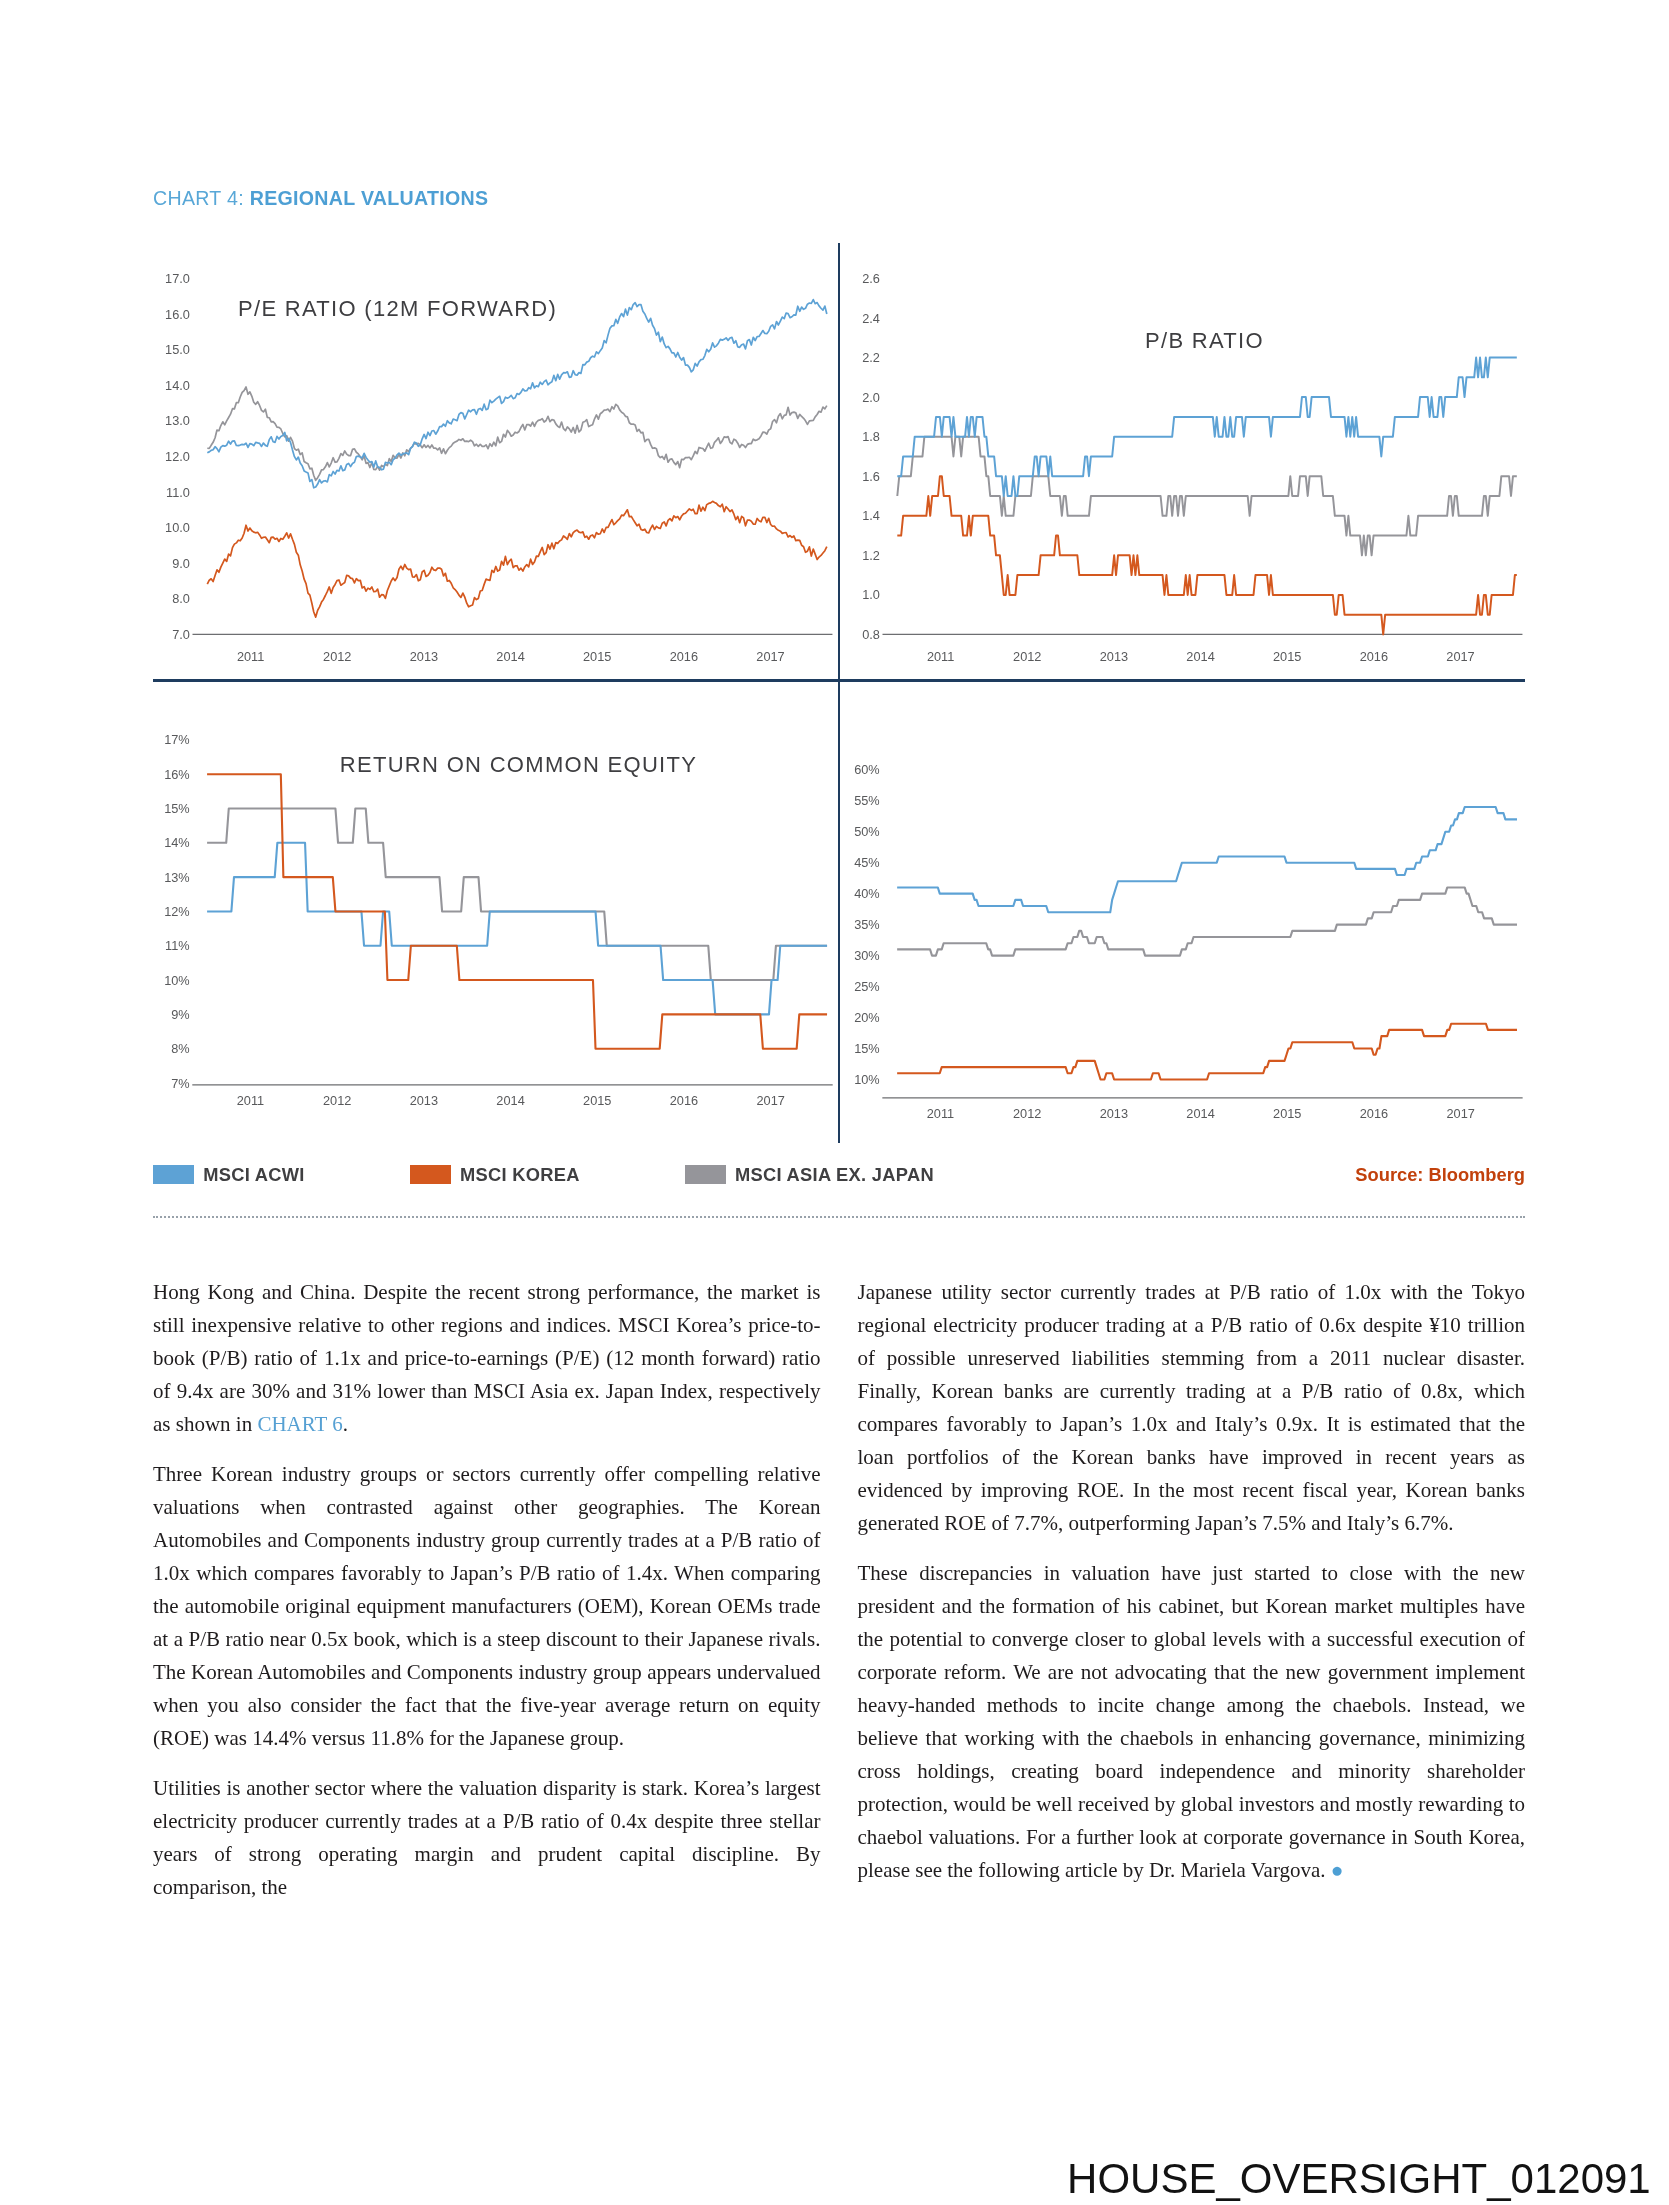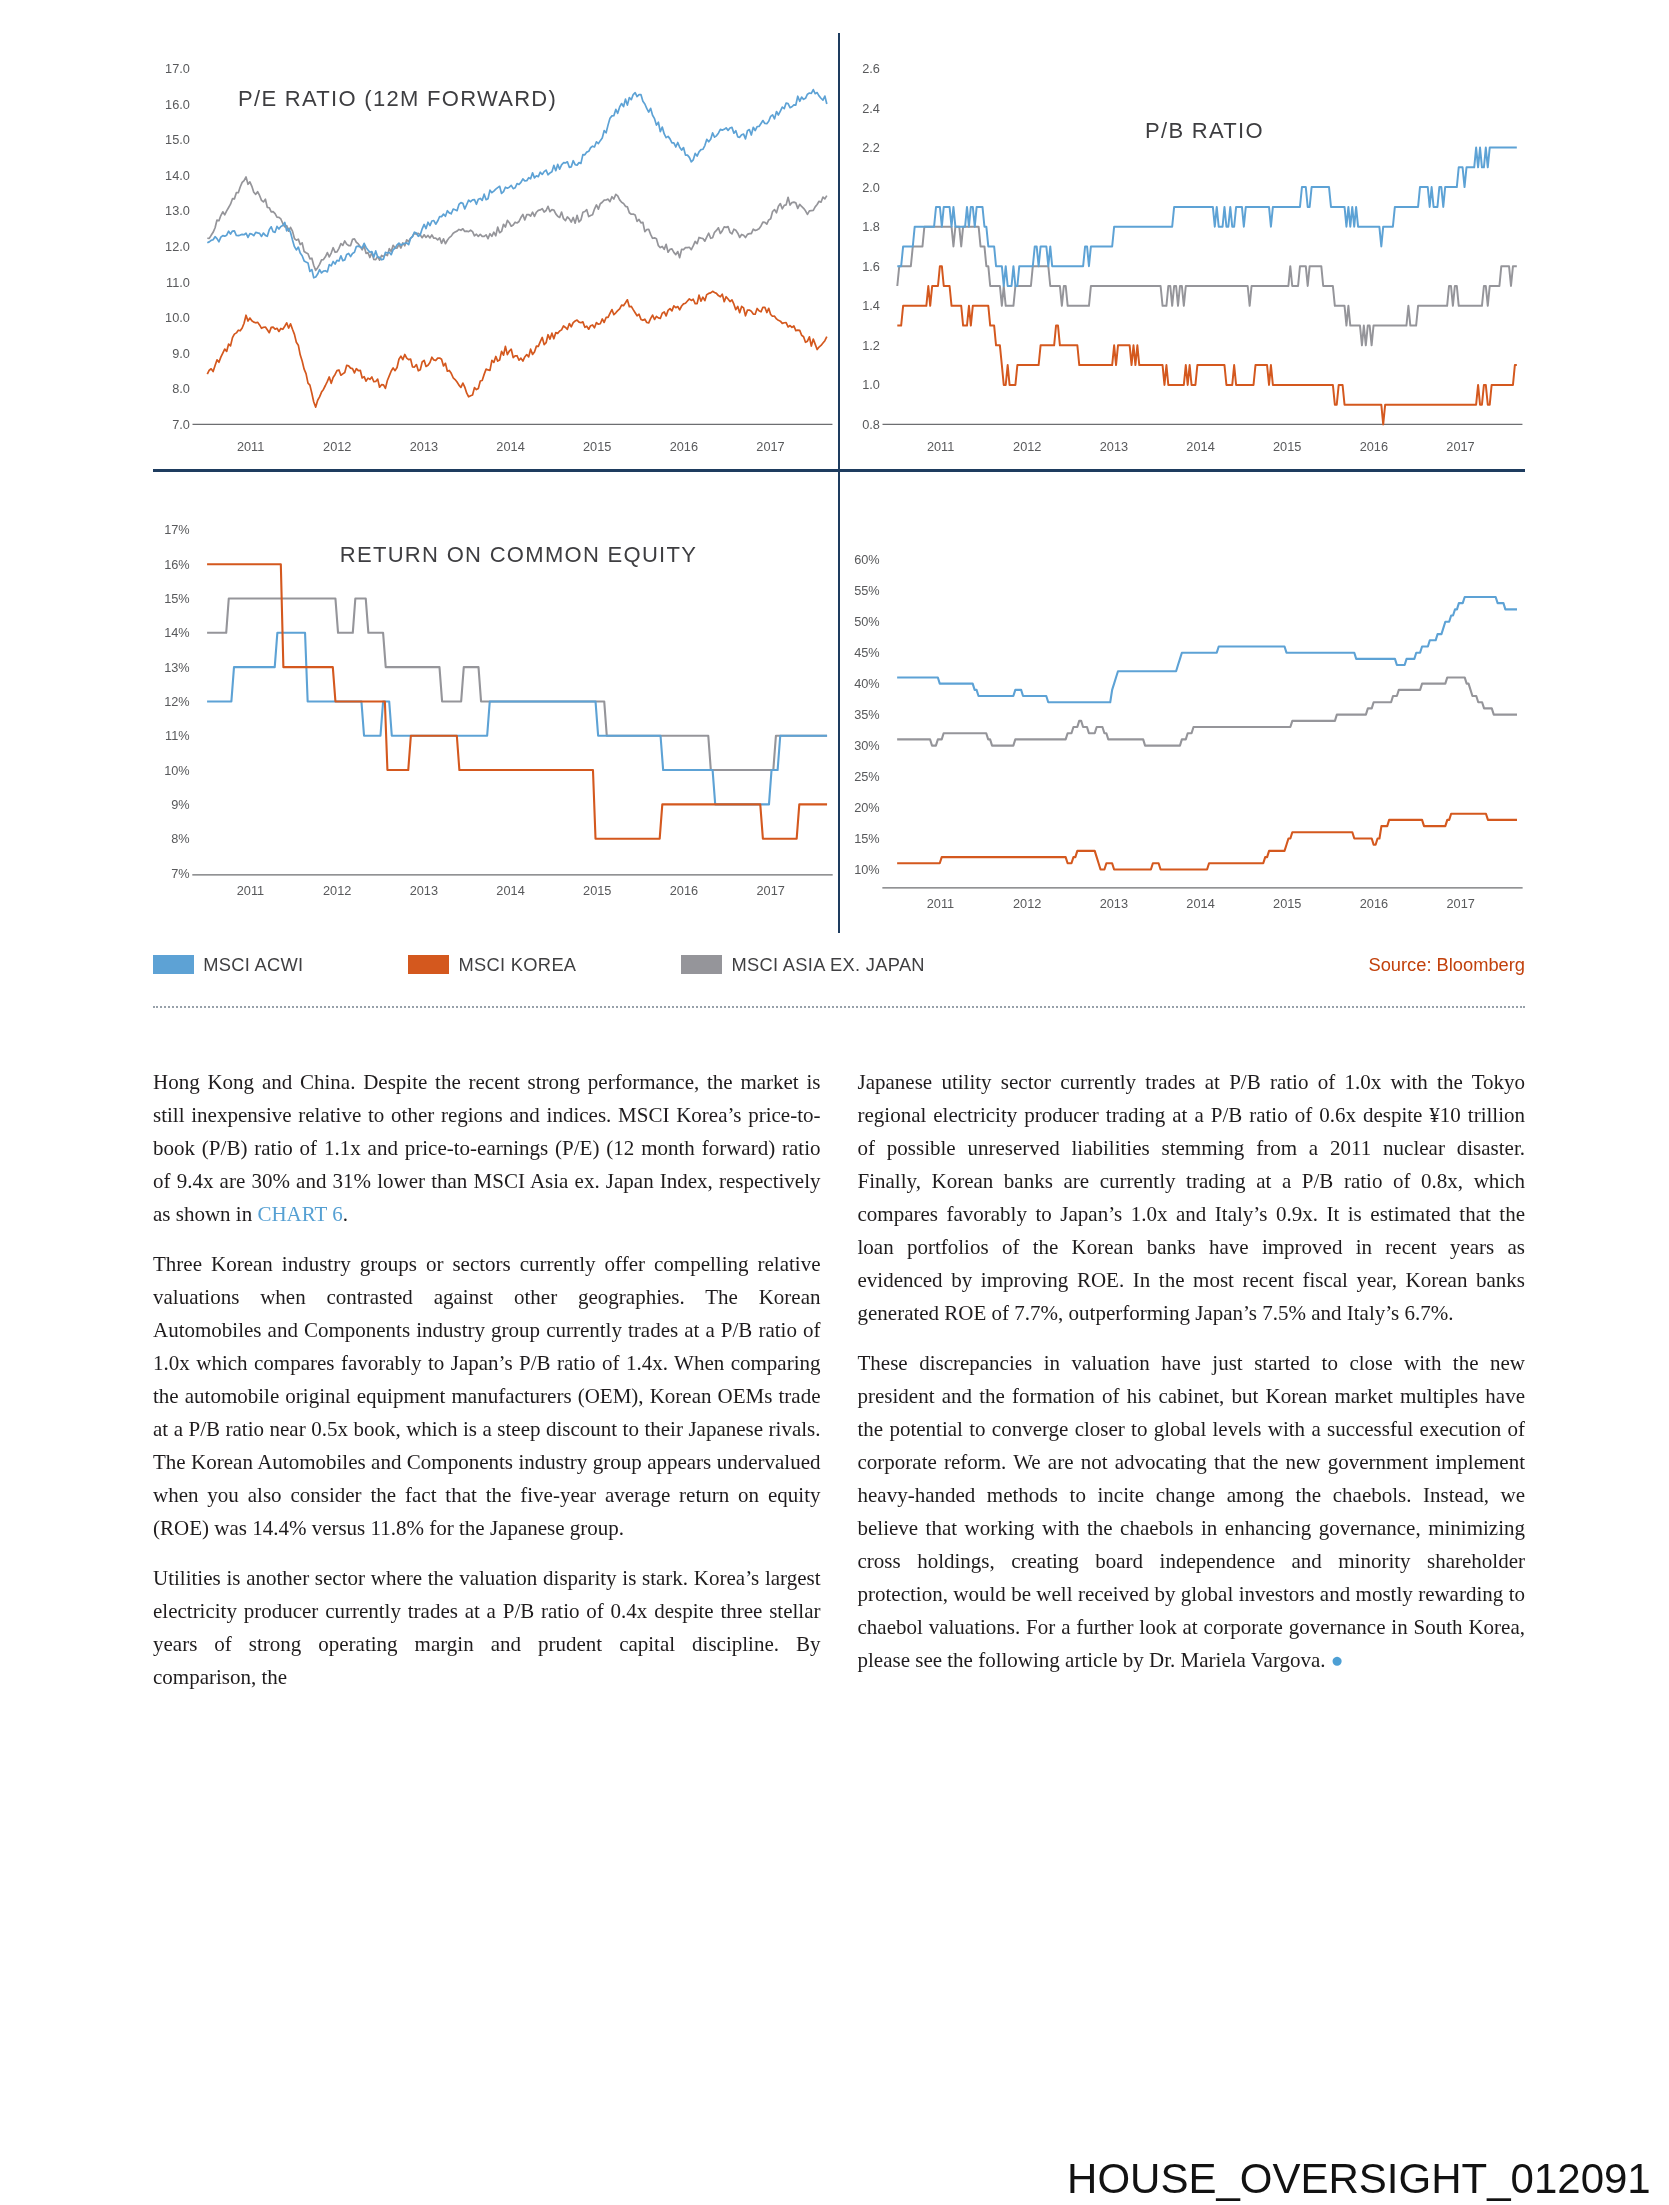--- a/index.html
+++ b/index.html
@@ -16,21 +16,21 @@
   .cell.top{padding-top:10.5px;}
   .cell.rcell{padding-left:3.9px;}
   .cell.roe{padding-top:51px;}
   .cell.divc{padding-top:79px;}
   .chart-title{position:absolute;font-size:22px;letter-spacing:1.3px;color:#3e3e41;white-space:nowrap;}
   .pe-title{left:85px;top:39px;}
   .pb-title{left:45px;right:0;top:42px;text-align:center;margin-top:29px;}
   .roe-title{left:45px;right:0;top:73px;text-align:center;}
   .div-title{left:45px;right:0;top:71px;text-align:center;}
   svg text{font-family:"Liberation Sans",sans-serif;}
-  .legend-row{margin-top:19.6px;display:flex;align-items:center;}
+  .legend-row{margin-top:19.6px;display:flex;align-items:center;font-weight:bold;}
   .legend-items{display:flex;gap:105px;align-items:center;}
   .legend-item{display:flex;align-items:center;gap:9.2px;}
   .swatch{display:inline-block;width:41px;height:19.6px;}
   .legend-label{font-size:18.3px;color:#3f3f41;letter-spacing:0.3px;}
   .source{margin-left:auto;font-size:18.3px;color:#c2410c;}
   .dotted-rule{margin-top:30px;height:0;border-top:2px dotted #98a1aa;}
   .columns{margin-top:58px;display:flex;gap:37px;}
   .col{width:668px;font-family:"Liberation Serif",serif;font-size:21px;line-height:33px;
        color:#1f1c1d;text-align:justify;}
   .col p{margin:0 0 17px 0;}
@@ -42,20 +42,23 @@
   .f-page{font-weight:700;font-size:21.6px;letter-spacing:2.6px;color:#231f20;margin-left:15.7px;}
   .watermark{position:absolute;top:2155px;right:18.3px;font-size:42px;color:#121212;
              font-family:"Liberation Sans",sans-serif;letter-spacing:0;}
 </style>
 </head>
 <body>
 
 <div class="page">
   <div class="content">
 
+    <div class="figure-title">
+      <span class="ft-prefix">CHART 4: </span><span class="ft-main">REGIONAL VALUATIONS</span>
+    </div>
 
     <div class="chart-grid">
       <div class="vline"></div>
       <div class="hline"></div>
 
       <div class="cell top">
         <div class="chart-title pe-title">P/E RATIO (12M FORWARD)</div>
         <svg id="svg-pe" width="681" height="407" viewBox="0 0 1040 622">
             <text x="56" y="23" text-anchor="end" font-size="19.5" fill="#58595b">17.0</text>
             <text x="56" y="77.4" text-anchor="end" font-size="19.5" fill="#58595b">16.0</text>

